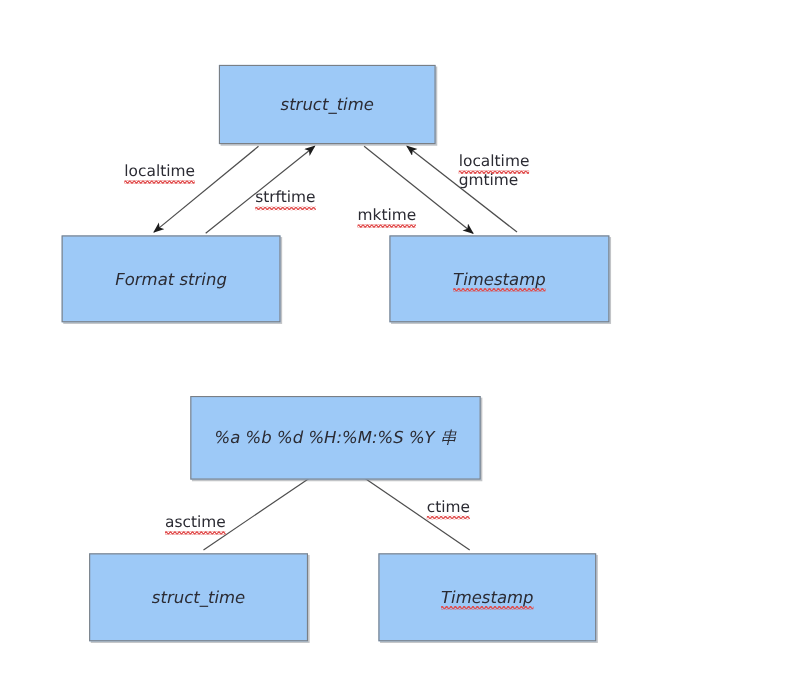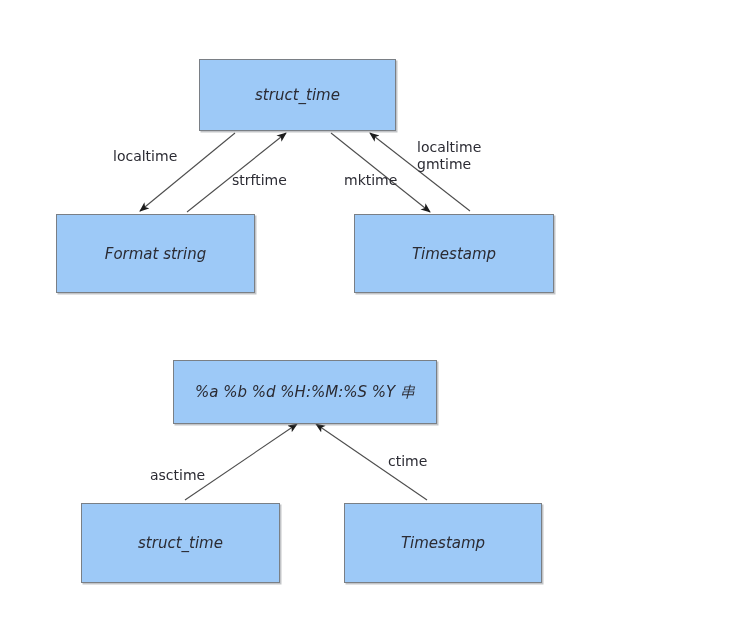--- a/index.html
+++ b/index.html
@@ -114,34 +114,34 @@
   </div>
 
   <div class="edge-label" style="left:113px; top:148px;">
     <span class="sq">localtime</span>
   </div>
 
   <div class="edge-label" style="left:232px; top:172px;">
     <span class="sq">strftime</span>
   </div>
 
-  <div class="edge-label" style="left:325px; top:172px;margin-left:19px;">
+  <div class="edge-label" style="left:325px; top:188px;">
     <span class="sq">mktime</span>
   </div>
 
   <div class="edge-label" style="left:417px; top:139px;">
     <span class="multi">
       <span class="sq">localtime</span>
     </span>
     <span class="multi">
       <span>gmtime</span>
     </span>
   </div>
 
-  <div class="node" style="left:173px; top:360px; width:264px; height:64px;">
+  <div class="node" style="left:173px; top:360px; width:264px; height:76px;">
     <span class="node-label">%a %b %d %H:%M:%S %Y 串</span>
   </div>
 
   <div class="node" style="left:81px; top:503px; width:199px; height:80px;">
     <span class="node-label">struct_time</span>
   </div>
 
   <div class="node" style="left:344px; top:503px; width:198px; height:80px;">
     <span class="node-label sq">Timestamp</span>
   </div>

